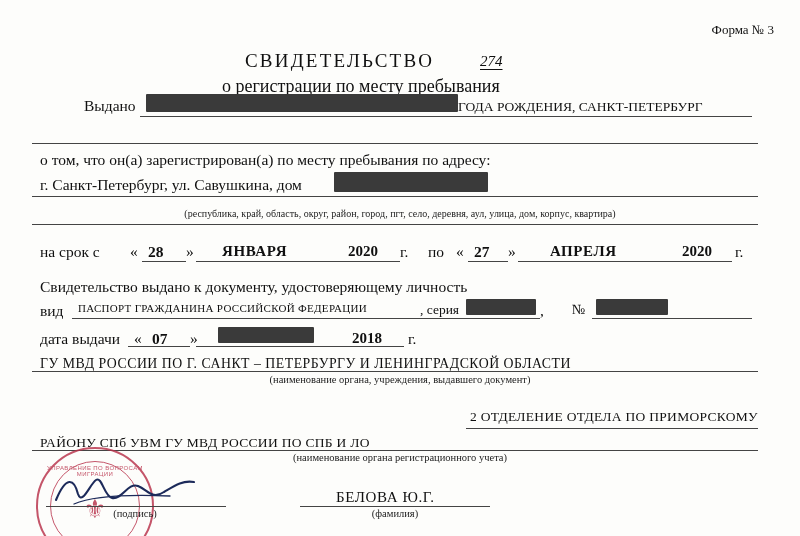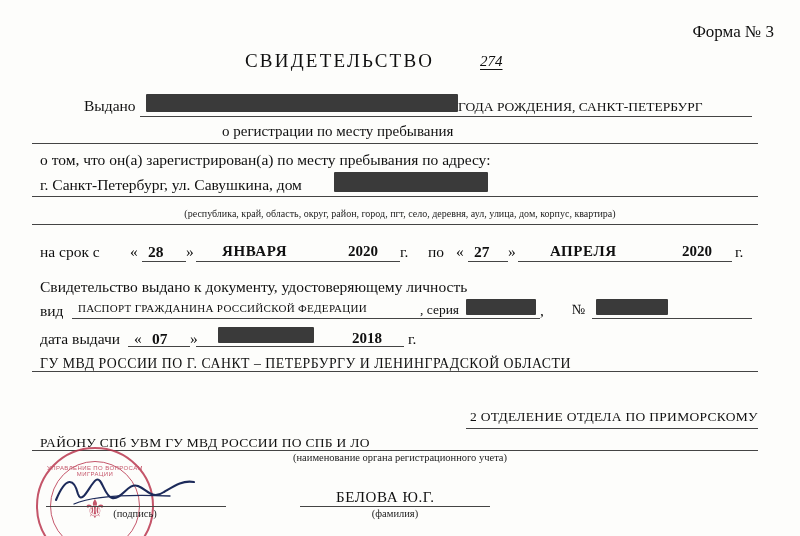--- a/index.html
+++ b/index.html
@@ -41,39 +41,38 @@
   .txt {
     position: absolute;
     white-space: nowrap;
     font-family: "Liberation Serif", serif;
     color: #101010;
   }
 
   
   #form-no {
     right: 26px; top: 22px;
-    font-size: 17px;
+    font-size: 13px;
   }
   #doc-title {
     left: 245px; top: 50px;
     font-size: 19px;
     letter-spacing: 2.2px;
     font-weight: 400;
   }
   #doc-number {
     left: 480px; top: 53px;
     font-size: 15px;
     text-decoration: underline;
     text-underline-offset: 3px;
     font-style: italic;
   }
   #doc-subtitle {
     left: 222px; top: 76px;
-    font-size: 15px;
-    margin-top: 47px;
+    font-size: 18px;
   }
   #issued-label { left: 84px; top: 97px; font-size: 15.5px; }
   #birth-place {
     left: 458px; top: 99px;
     font-size: 13.5px;
   }
   #cap-fio { left: 230px; top: 137px; width: 340px; }
   #about-line { left: 40px; top: 151px; font-size: 15.5px; }
   #addr-line { left: 40px; top: 176px; font-size: 15.5px; }
   #cap-addr { left: 120px; top: 208px; width: 560px; font-size: 10px;}
@@ -222,20 +221,21 @@
   <div class="txt" id="q6">»</div>
   <div class="redact" style="left:218px; top:327px; width:96px; height:16px;"></div>
   <div class="txt" id="year-issue">2018</div>
   <div class="txt" id="g3">г.</div>
   <div class="line" style="left:128px; top:346px; width:62px;"></div>
   <div class="line" style="left:196px; top:346px; width:150px;"></div>
   <div class="line" style="left:346px; top:346px; width:58px;"></div>
 
   <div class="txt" id="organ-line">ГУ  МВД  РОССИИ  ПО  Г. САНКТ – ПЕТЕРБУРГУ  И  ЛЕНИНГРАДСКОЙ ОБЛАСТИ</div>
   <div class="line" style="left:32px; top:371px; width:726px;"></div>
+  <div class="caption" id="cap-organ">(наименование органа, учреждения, выдавшего документ)</div>
 
   <div class="txt" id="chief-org1">2 ОТДЕЛЕНИЕ ОТДЕЛА  ПО ПРИМОРСКОМУ</div>
   <div class="line" style="left:466px; top:428px; width:292px;"></div>
   <div class="txt" id="chief-org2">РАЙОНУ СПб УВМ  ГУ  МВД РОССИИ  ПО СПБ  И  ЛО</div>
   <div class="line" style="left:32px; top:450px; width:726px;"></div>
   <div class="caption" id="cap-regorgan">(наименование органа регистрационного учета)</div>
 
   <div class="stamp">
     <div class="stamp-inner"></div>
     <div class="stamp-txt-top">УПРАВЛЕНИЕ ПО ВОПРОСАМ МИГРАЦИИ</div>

